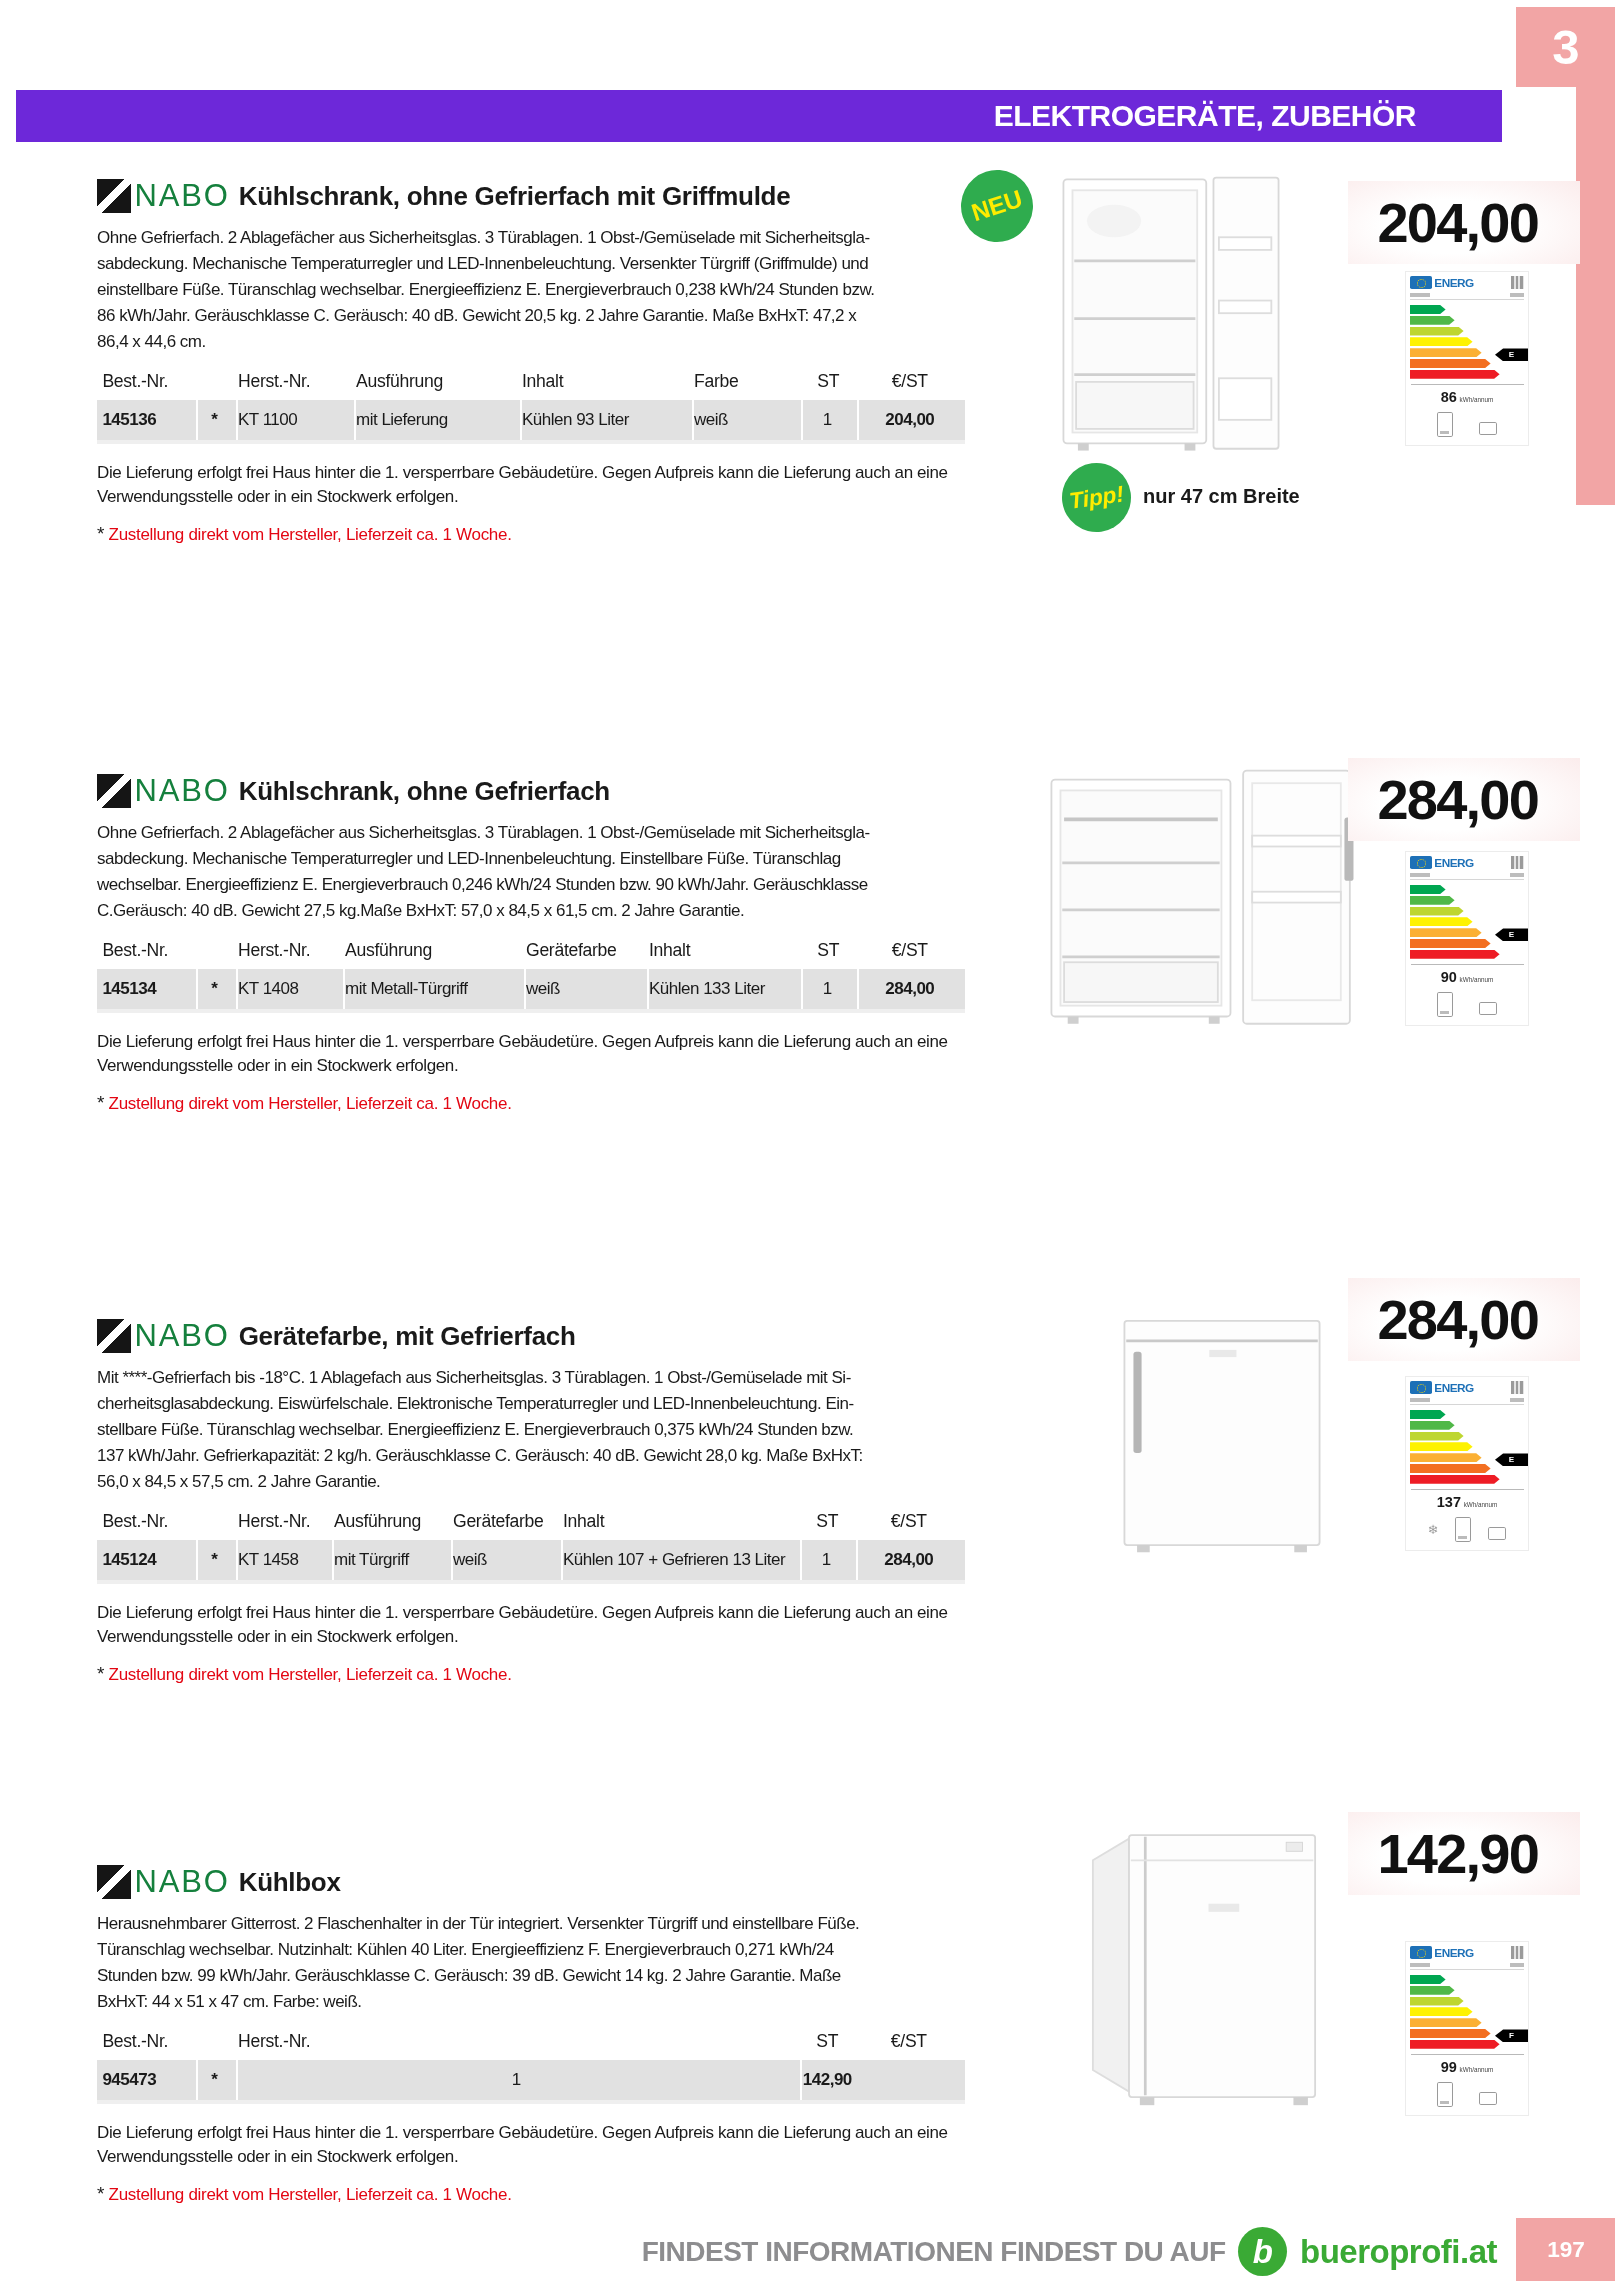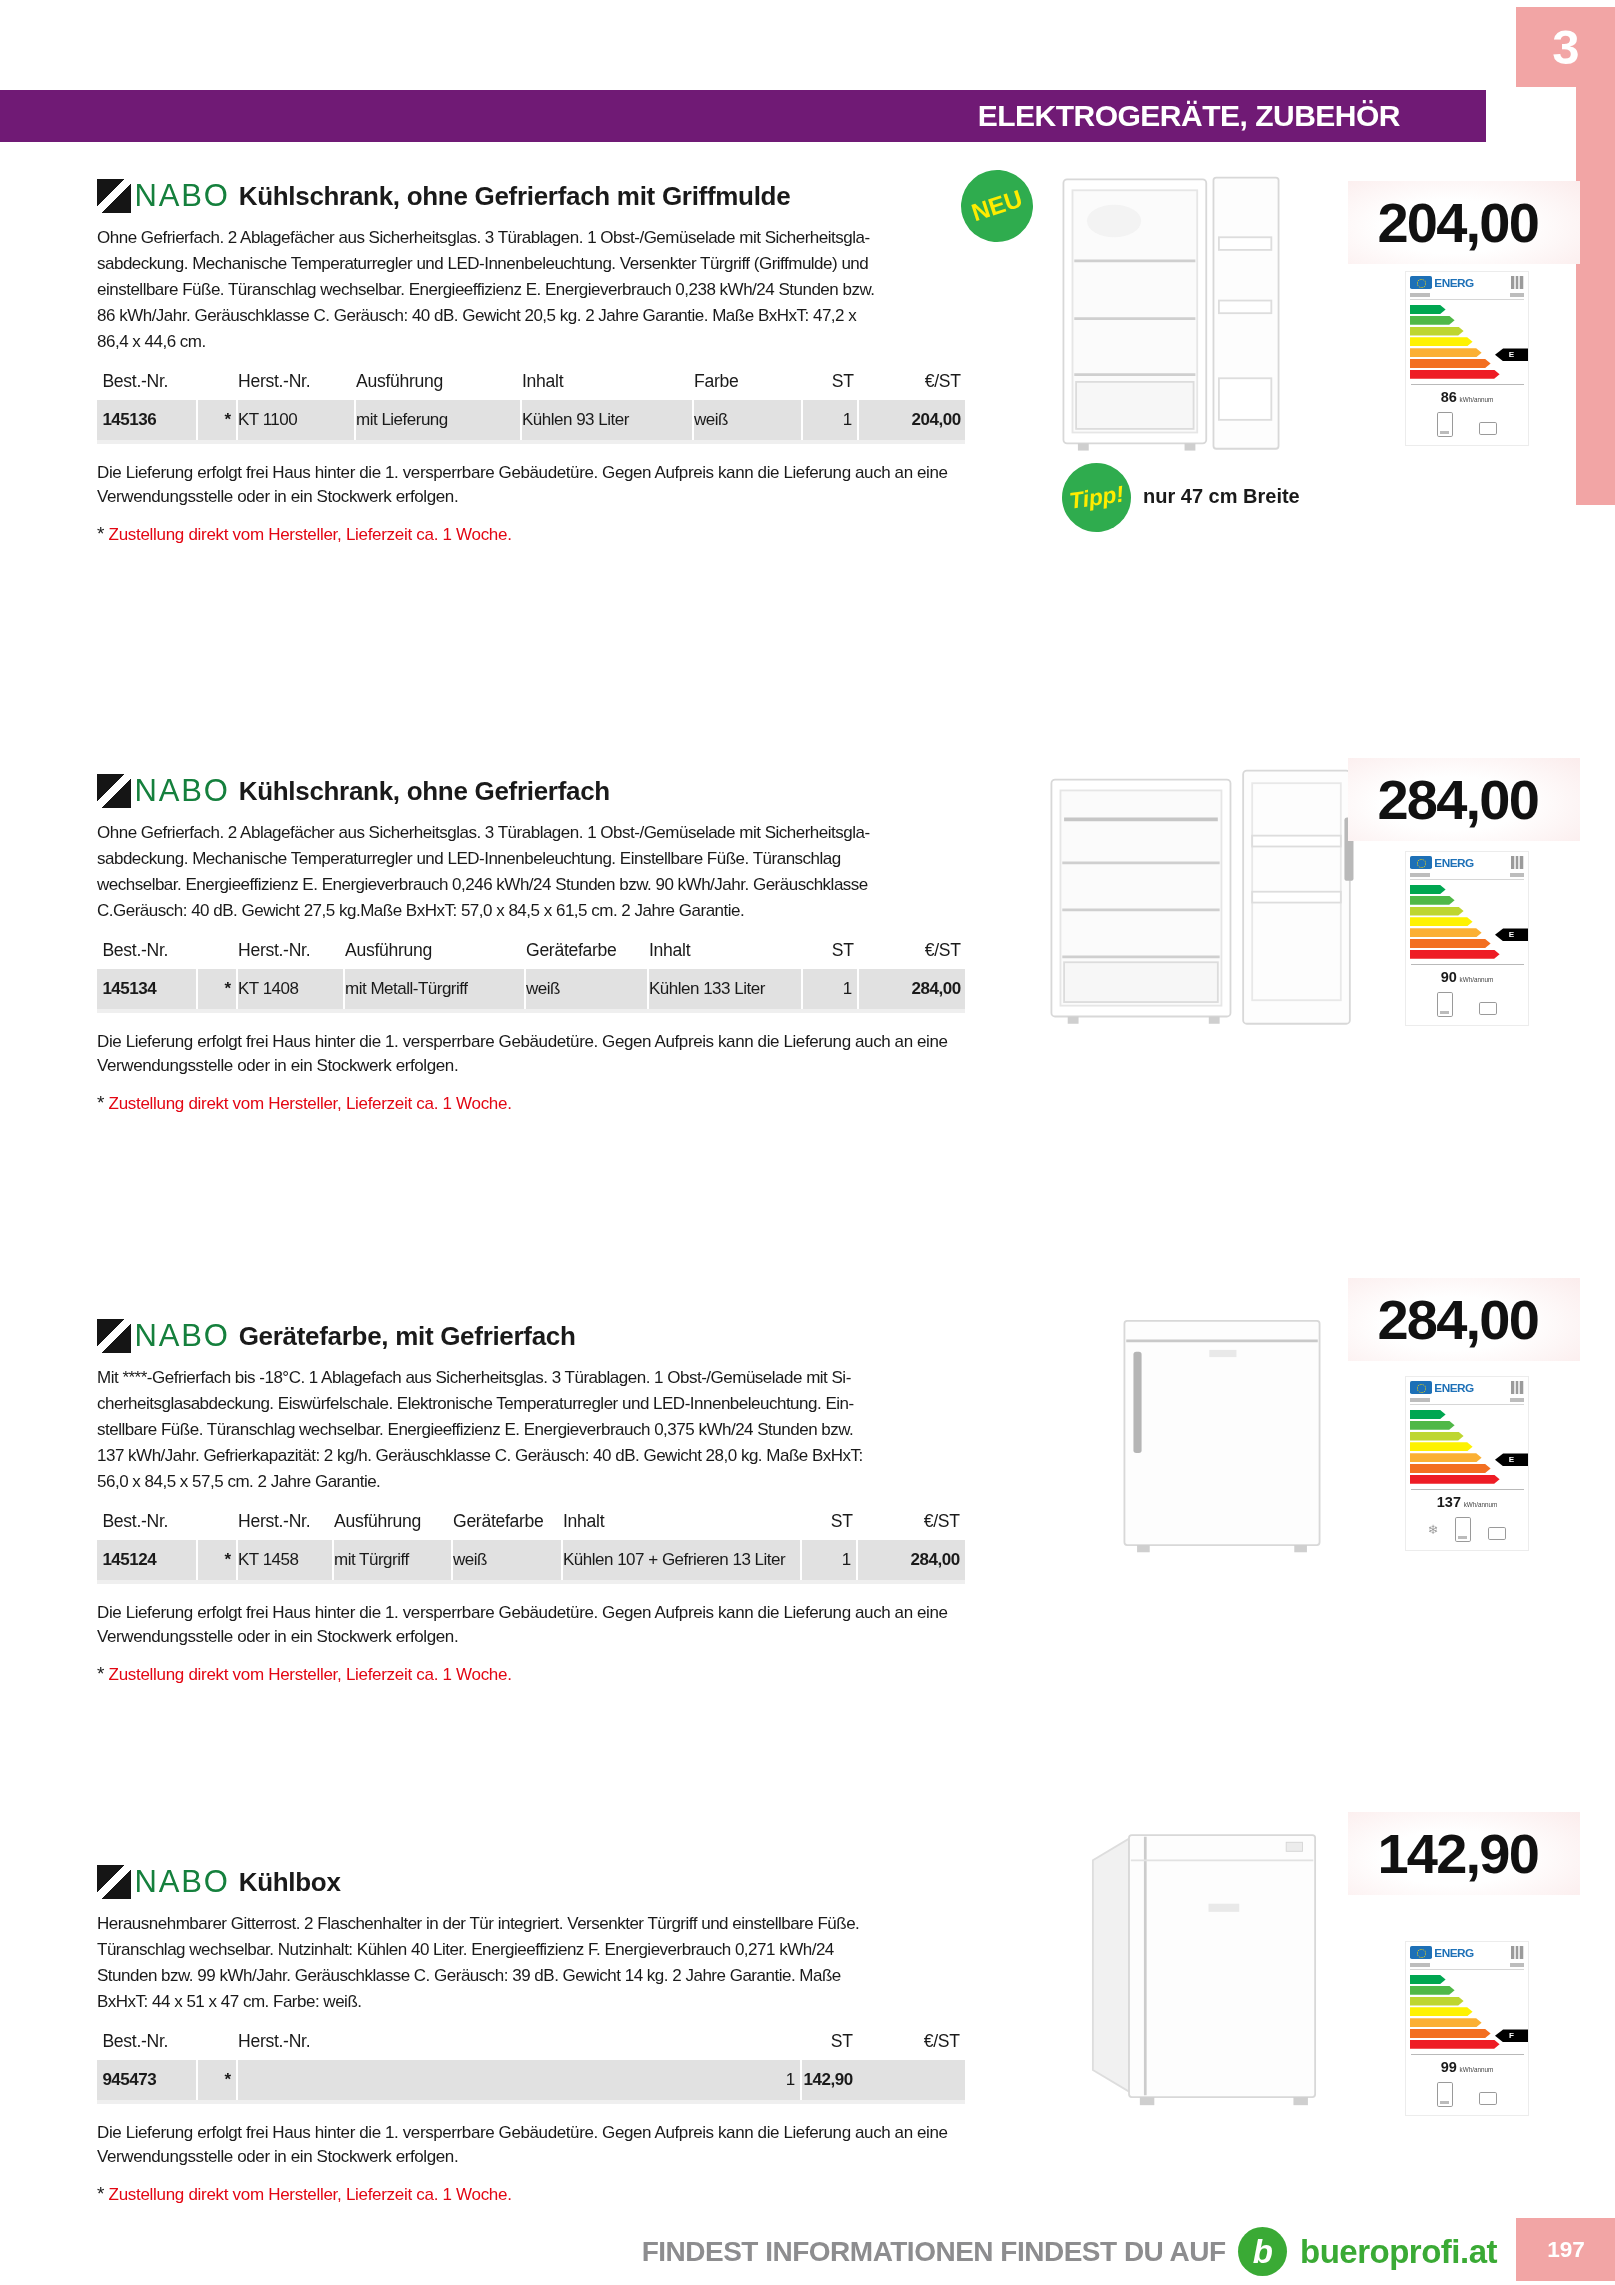--- a/index.html
+++ b/index.html
@@ -4,42 +4,42 @@
 <style>
   html,body{margin:0;padding:0;background:#fff;}
   .page{position:relative;width:1616px;height:2285px;background:#fff;overflow:hidden;
         font-family:"Liberation Sans",sans-serif;color:#1a1a1a;}
   
   .header-band{position:absolute;left:0;top:7.2px;width:1616px;height:80px;background:#fcebeb;}
   .header-title{position:absolute;right:119px;top:0;height:80px;line-height:80px;
         font-size:34px;font-weight:bold;color:#97979b;letter-spacing:-0.9px;}
   .chapter-box{position:absolute;left:1516px;top:7.2px;width:100px;height:80px;background:#f2a5a5;
         color:#fff;font-size:49px;font-weight:bold;text-align:center;line-height:80px;}
-  .subheader{position:absolute;left:0;top:90px;width:1486px;height:52px;background:#701a75;}
+  .subheader{position:absolute;left:16px;top:90px;width:1486px;height:52px;background:#6d28d9;}
   .subheader span{position:absolute;right:86px;line-height:52px;font-size:30px;font-weight:bold;
         color:#fff;letter-spacing:-0.5px;}
   .right-strip{position:absolute;left:1576px;top:87px;width:40px;height:418px;background:#f2a5a5;}
   
   .product{position:absolute;left:97px;width:868px;}
   .brand-row{display:flex;align-items:center;height:40px;}
   .nabo-mark{width:34px;height:34px;flex:0 0 34px;
         background:linear-gradient(135deg,#151515 40%,#ffffff 40%,#ffffff 56%,#151515 56%);}
   .nabo-text{font-size:31px;color:#15803d;letter-spacing:1.8px;margin-left:3.6px;}
   .ptitle{font-size:26px;font-weight:bold;margin:0 0 0 9px;letter-spacing:-0.3px;}
   .desc{margin:9px 0 0 0;font-size:17px;line-height:26px;letter-spacing:-0.5px;white-space:pre-line;}
   .ptable{margin-top:12.7px;}
   .thead,.trow{display:grid;}
   .thead{font-size:17.6px;letter-spacing:-0.3px;padding:3.6px 0 8.1px 0;}
   .trow{background:#e1e1e1;height:40px;align-items:center;font-size:17px;letter-spacing:-0.5px;
         border-bottom:4.5px solid #efefef;}
   .trow span{border-right:2.7px solid #fff;height:40px;line-height:40px;overflow:hidden;white-space:nowrap;}
   .trow span:last-child{border-right:none;}
   .thead span:first-child,.trow span:first-child{padding-left:5.4px;}
   .b{font-weight:bold;}
-  .ra{text-align:right;padding-right:5.4px;}
+  .ra{text-align:center;padding-right:5.4px;}
   .note{margin:16.3px 0 0 0;font-size:17px;line-height:24.4px;letter-spacing:-0.4px;white-space:pre-line;}
   .red-note{margin:13.6px 0 0 0;font-size:17px;letter-spacing:-0.3px;}
   .red-note .ast{color:#1a1a1a;font-size:19px;}
   .red-note .red{color:#e30613;}
   
   .price-box{position:absolute;left:1348px;width:232px;height:83px;
         background:radial-gradient(ellipse 120% 130% at 45% 55%,#ffffff 25%,#f7d9d9 100%);}
   .price{position:absolute;right:42px;top:0;height:83px;line-height:83px;
         font-size:56px;font-weight:bold;letter-spacing:-1.8px;color:#111;}
   .badge{position:absolute;border-radius:50%;background:#2fac4e;display:flex;

